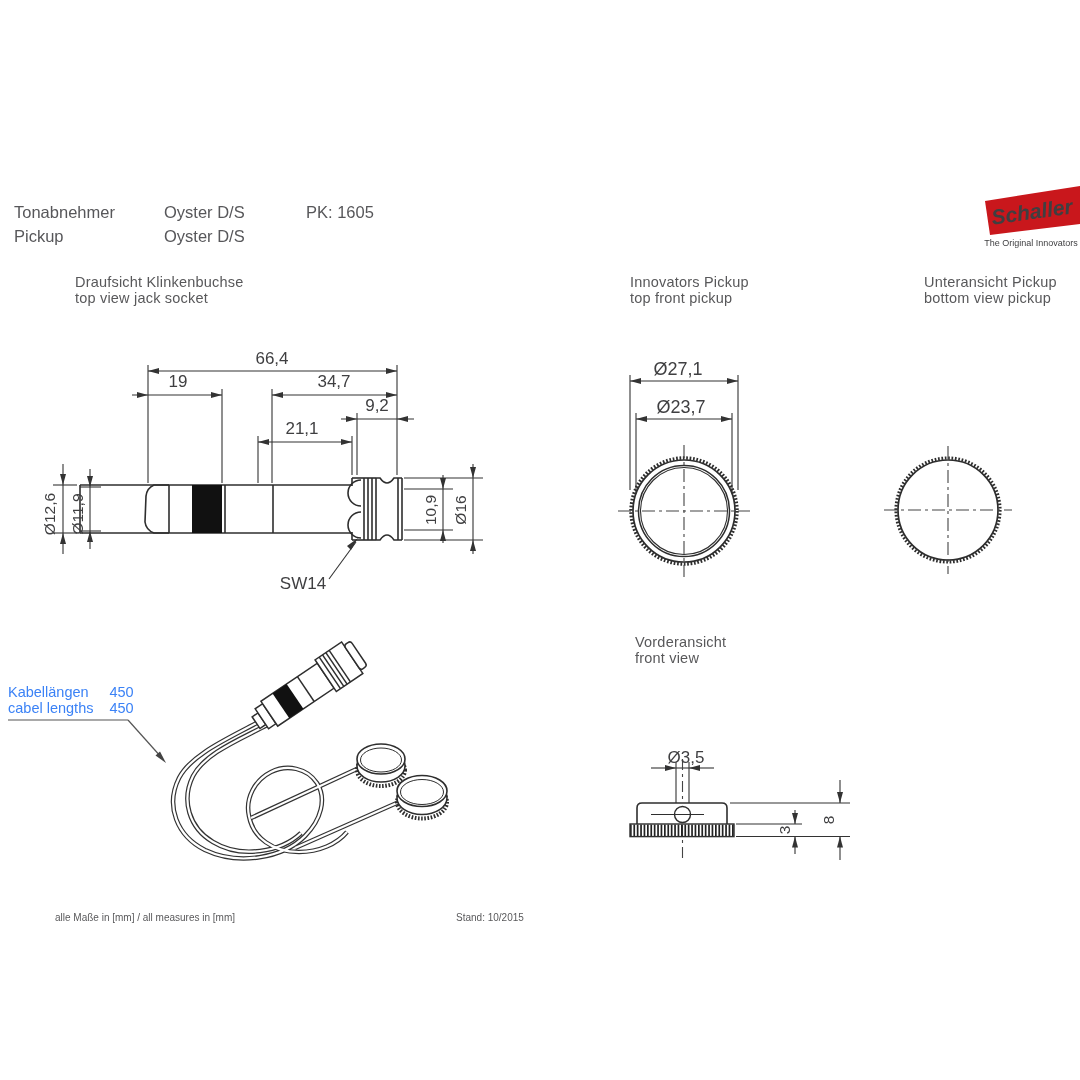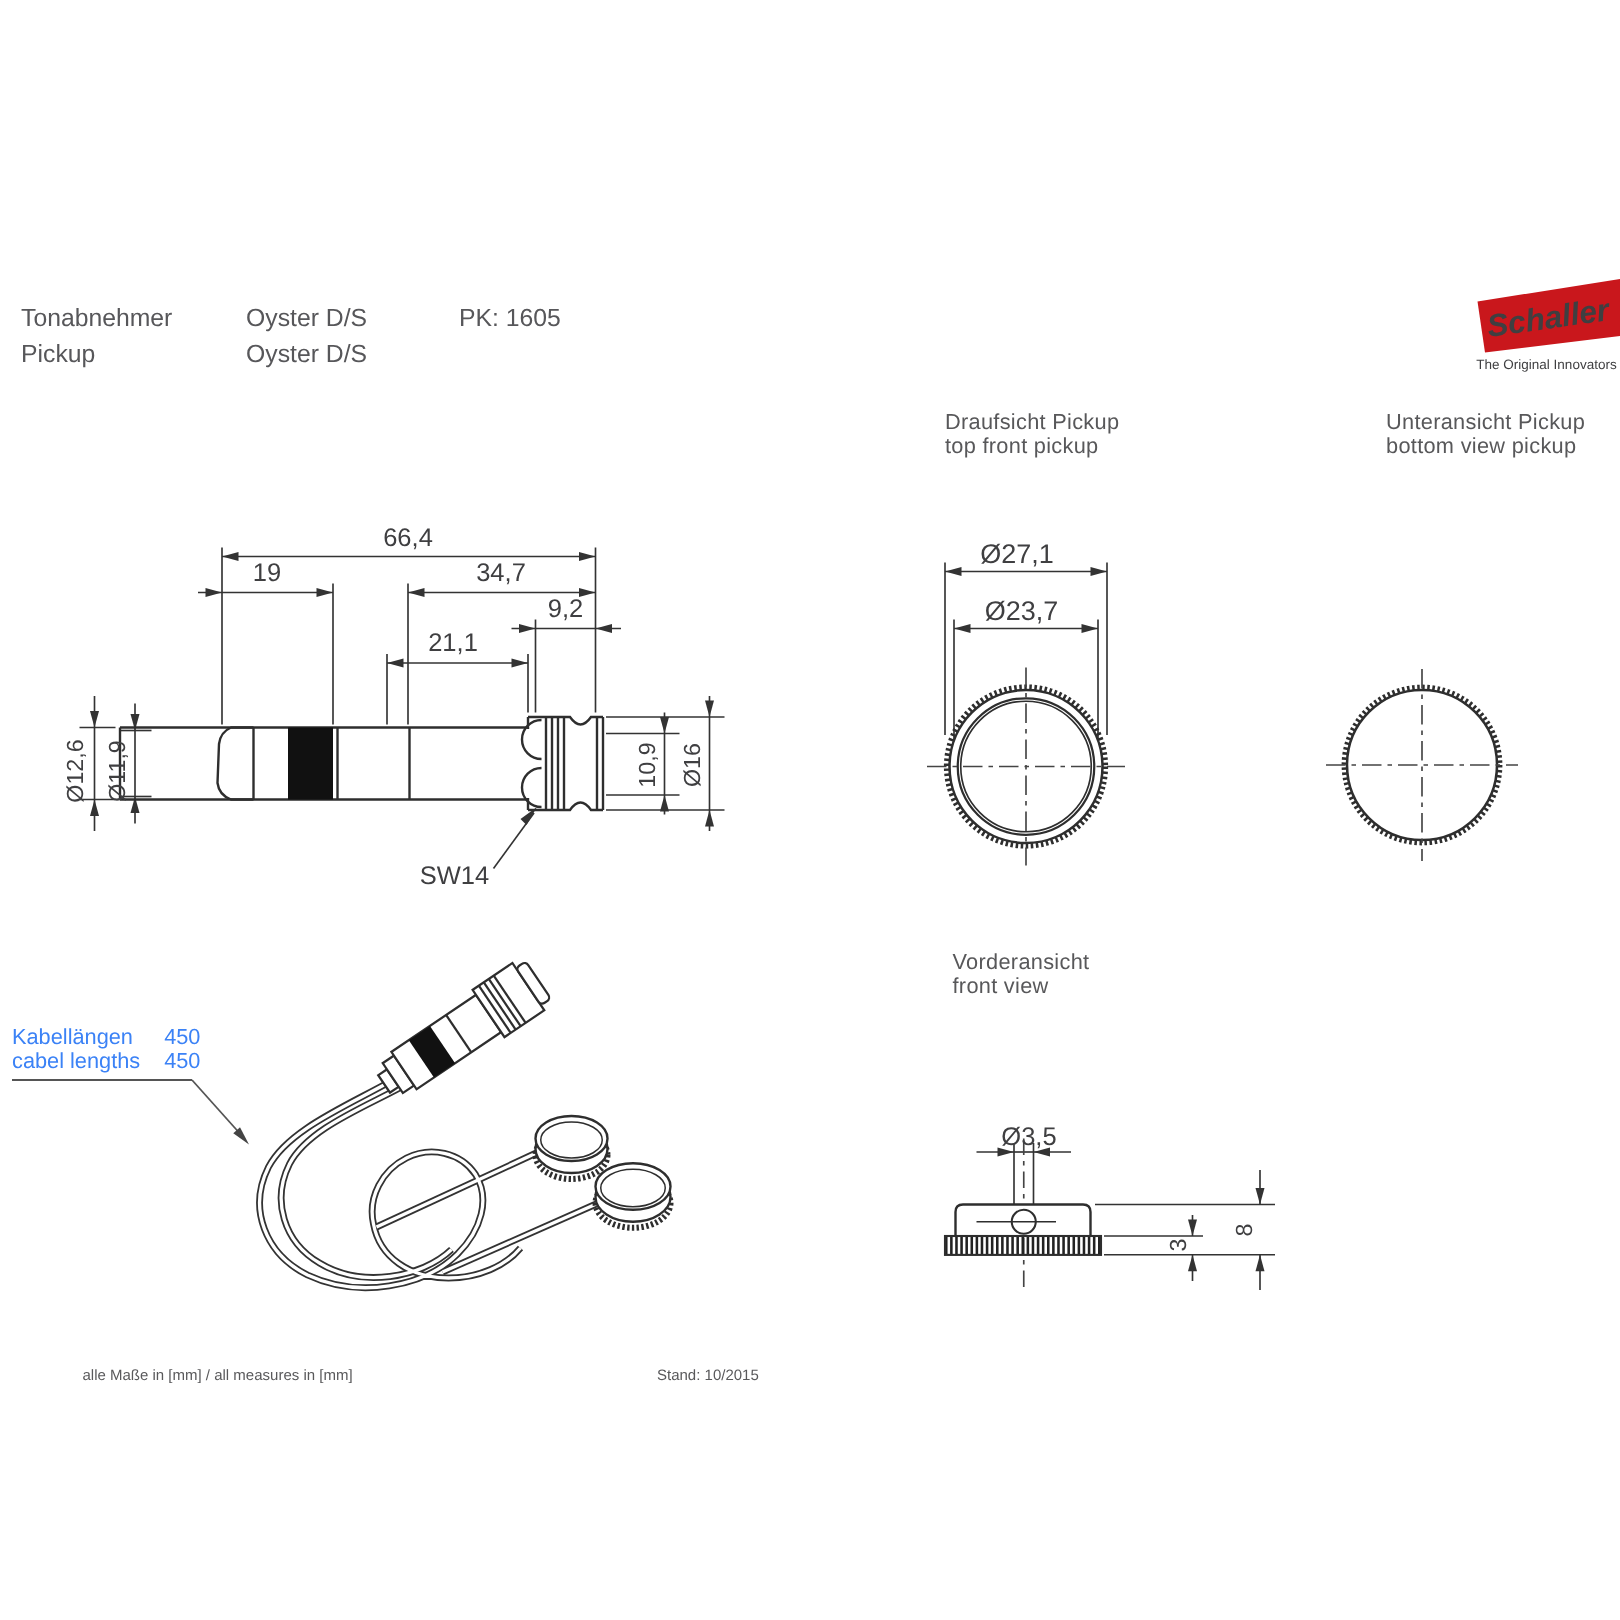--- a/index.html
+++ b/index.html
@@ -32,22 +32,26 @@
     <span>Oyster D/S</span>
     <span></span>
   </div>
 
   <svg class="abs" style="left:975px;top:160px;" width="105" height="70" viewBox="0 0 105 70">
     <polygon points="10,18 105,3 105,41 15,52" fill="#c9171c"></polygon>
     <text x="58" y="36" transform="rotate(-8 58 36)" text-anchor="middle" font-family="DejaVu Serif, serif" font-style="italic" font-weight="bold" font-size="21" fill="#ffffff">Schaller</text>
     <text x="56" y="63" text-anchor="middle" font-size="9" fill="#3a3a3a">The Original Innovators</text>
   </svg>
 
+  <div class="abs lbl" style="left:75px;top:251px;">
+    <div>Draufsicht Klinkenbuchse</div>
+    <div>top view jack socket</div>
+  </div>
   <div class="abs lbl" style="left:630px;top:251px;">
-    <div>Draufsicht Pickup</div>
+    <div>Innovators Pickup</div>
     <div>top front pickup</div>
   </div>
   <div class="abs lbl" style="left:924px;top:251px;">
     <div>Unteransicht Pickup</div>
     <div>bottom view pickup</div>
   </div>
   <div class="abs lbl" style="left:635px;top:611px;">
     <div>Vorderansicht</div>
     <div>front view</div>
   </div>
@@ -270,15 +274,15 @@
       <rect x="331" y="651" width="32" height="38" fill="#fff"></rect>
       <line x1="336" y1="651" x2="336" y2="689"></line>
       <line x1="340" y1="651" x2="340" y2="689"></line>
       <line x1="344" y1="651" x2="344" y2="689"></line>
       <line x1="348" y1="651" x2="348" y2="689"></line>
       <rect x="363" y="655" width="8" height="30" rx="3" fill="#fff"></rect>
     </g>
   </svg>
 
   <div class="abs ftr" style="left:55px;top:889px;">alle Maße in [mm] / all measures in [mm]</div>
-  <div class="abs ftr" style="left:438px;top:889px;">Stand: 10/2015</div>
+  <div class="abs ftr" style="left:456px;top:889px;">Stand: 10/2015</div>
 
 </div>
 
 </body></html>

